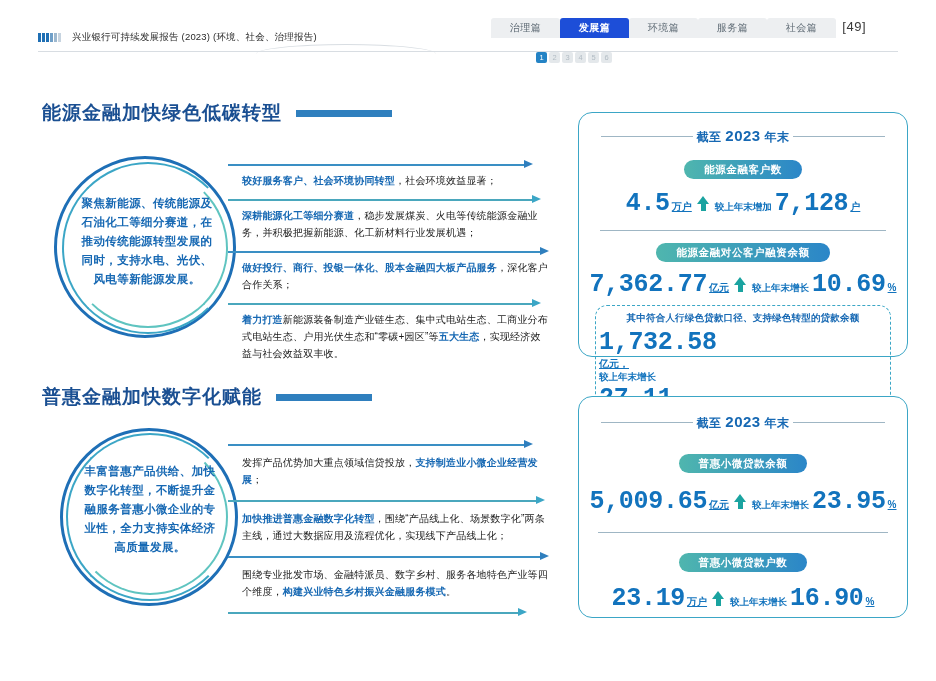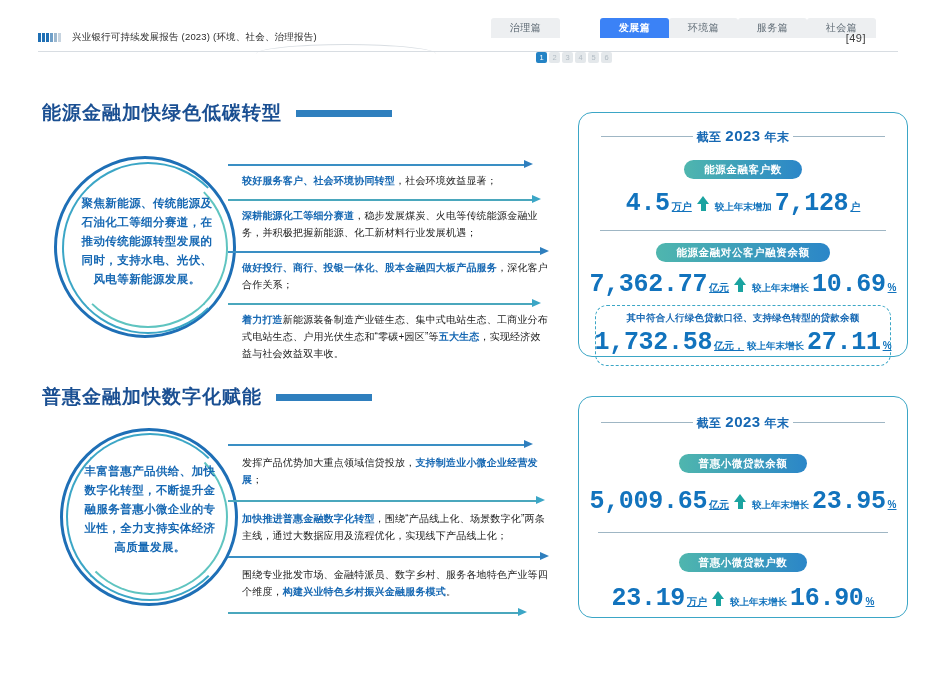--- a/index.html
+++ b/index.html
@@ -71,24 +71,23 @@
     border-radius: 3px 3px 0 0;
     background: #edeff1;
     color: #5f6b75;
     font-size: 10px;
     display: flex;
     align-items: center;
     justify-content: center;
     letter-spacing: 0.5px;
   }
   .tab.active {
-    background: #3b82f6;
+    background: #1d4ed8;
     color: #ffffff;
     font-weight: bold;
-    margin-left: 40px;
   }
   .pager {
     position: absolute;
     left: 536px; top: 52px;
     display: flex;
     gap: 2px;
   }
   .pg {
     width: 11px; height: 11px;
     border-radius: 2px;
@@ -96,22 +95,22 @@
     color: #b2bcc4;
     font-size: 7.5px;
     display: flex;
     align-items: center;
     justify-content: center;
     font-family: "Liberation Sans", sans-serif;
   }
   .pg.active { background: #2483c5; color: #fff; }
   .page-num {
     position: absolute;
-    right: 34px; top: 32px;
-    font-size: 11px;
+    right: 34px; top: 19px;
+    font-size: 13px;
     color: #3a3a3a;
     letter-spacing: 0.5px;
   }
 
   
   .sec-title-wrap { position: absolute; display: flex; align-items: center; }
   .sec-title {
     font-size: 19px;
     font-weight: bold;
     color: #1a4f92;
@@ -392,21 +391,21 @@
     <span class="stat-num">7,362.77</span>
     <span class="stat-unit">亿元</span>
     <span class="up-arrow"></span>
     <span class="stat-cmp">较上年末增长</span>
     <span class="stat-num">10.69</span>
     <span class="stat-unit">%</span>
   </div>
 
   <div class="dashed-box" style="width:296px; margin:6px auto 0 auto; padding:6px 0 8px 0;">
     <div class="dashed-title">其中符合人行绿色贷款口径、支持绿色转型的贷款余额</div>
-    <div class="stat-line" style="margin-top:3px;">
+    <div class="stat-line" style="margin-top:3px;flex-direction:column;">
       <span class="stat-num">1,732.58</span>
       <span class="stat-unit">亿元，</span>
       <span class="stat-cmp" style="margin-left:3px;">较上年末增长</span>
       <span class="stat-num">27.11</span>
       <span class="stat-unit">%</span>
     </div>
   </div>
 </div>
 
 <div class="sec-title-wrap" style="left:42px; top:384px;">

